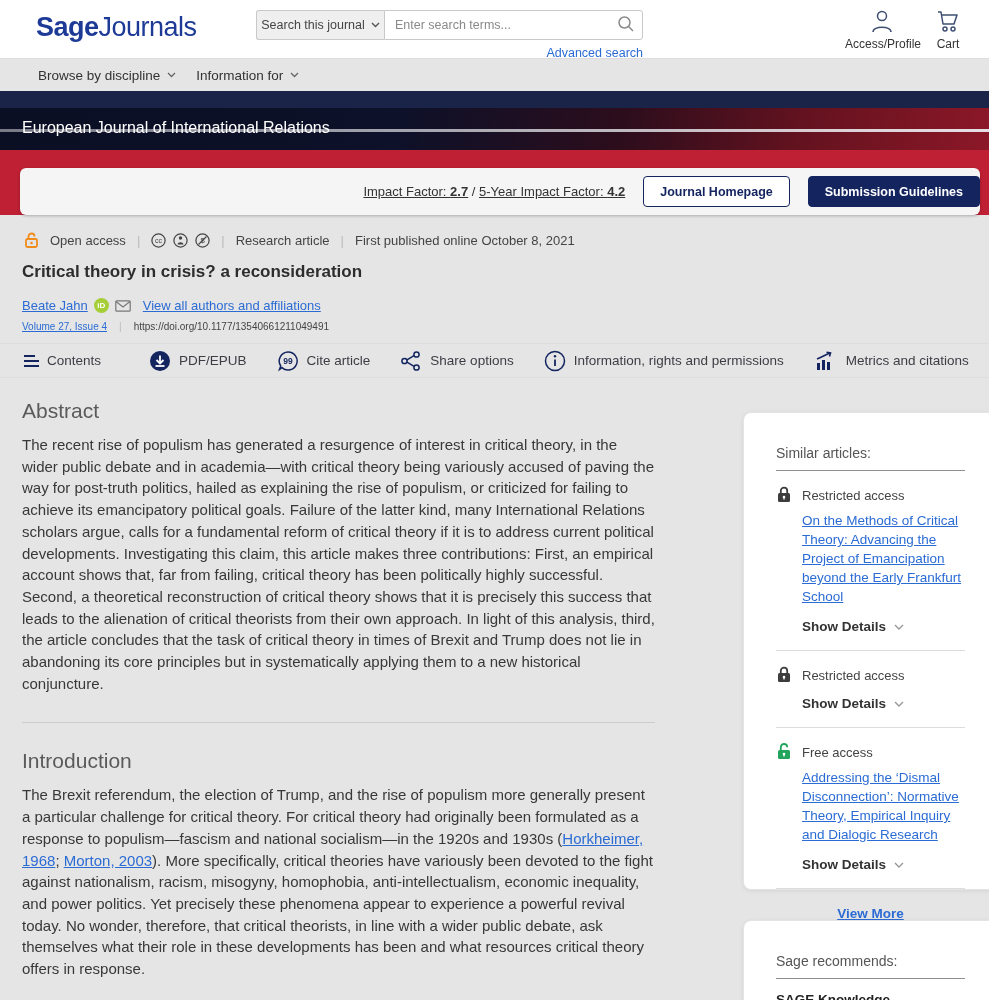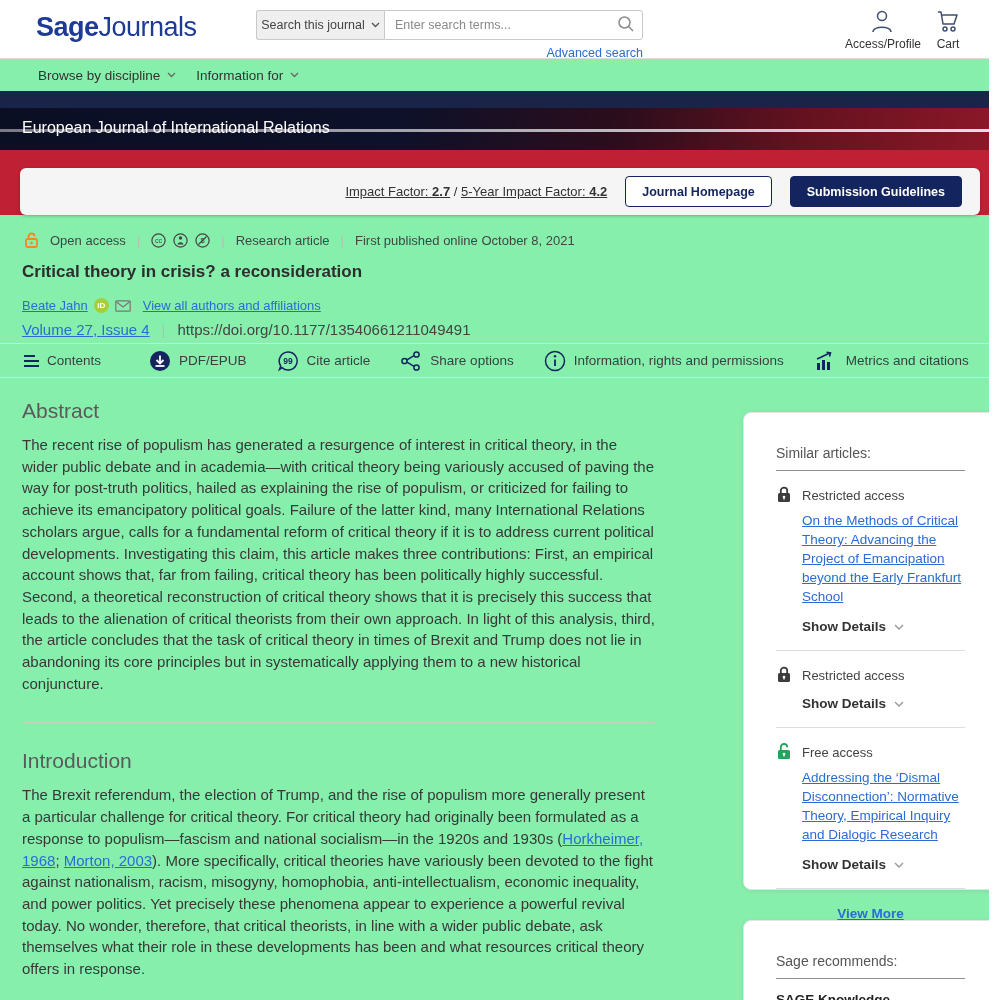--- a/index.html
+++ b/index.html
@@ -1,18 +1,18 @@
 <!DOCTYPE html>
 <html><head>
 <meta charset="utf-8">
 <style>
   * { margin:0; padding:0; box-sizing:border-box; }
   html,body { width:1000px; height:1000px; overflow:hidden; background:#fff;
     font-family:"Liberation Sans", sans-serif; color:#3a3a3a; }
-  .page { position:relative; width:989px; height:1000px; overflow:hidden; background:#86efac; }
+  .page { position:relative; width:989px; height:1000px; overflow:hidden; background:#e5e5e5; }
 
   
   .topbar { position:absolute; top:0; left:0; width:1000px; height:59px; background:#fff; }
   .logo { position:absolute; left:36px; top:12px; font-size:27px; color:#1d3a96; letter-spacing:-0.5px; }
   .logo .b { font-weight:700; }
   .logo .r { font-weight:400; }
   .search-wrap { position:absolute; left:256px; top:10px; width:387px; height:30px; display:flex; }
   .search-scope { width:128px; height:30px; background:#efefef; border:1px solid #c9c9c9; border-right:none;
     border-radius:3px 0 0 3px; display:flex; align-items:center; justify-content:center; gap:6px;
     font-size:12.5px; color:#444; cursor:pointer; }
@@ -36,41 +36,41 @@
   .banner { position:absolute; top:91px; left:0; width:1000px; height:124px; }
   .banner-strip { height:17px; background:#1a2348; }
   .banner-band { position:relative; height:42px;
     background:linear-gradient(100deg,#0a0f24 0%,#0d1129 40%,#2c0d1c 62%,#64121f 80%,#8e1828 100%); }
   .banner-band::after { content:""; position:absolute; left:0; top:21px; height:3px; width:100%;
     background:linear-gradient(90deg, rgba(210,210,215,.55), rgba(235,235,240,.95)); }
   .banner-title { position:absolute; left:22px; top:11px; z-index:2; color:#fff; font-size:16px; font-weight:400; }
   .banner-red { height:65px; background:#bf2033; }
   .impact-card { position:absolute; top:168px; left:20px; width:960px; height:47px; background:#f5f5f5;
     border-radius:6px; box-shadow:0 1px 3px rgba(0,0,0,.25); display:flex; align-items:center;
-    justify-content:flex-end; gap:18px; padding-right:18px; }
+    justify-content:flex-end; gap:18px; }
   .impact-text { font-size:13px; color:#333; }
   .impact-text a { color:#333; text-decoration:underline; cursor:pointer; }
   .impact-text b { font-weight:700; }
   .btn { height:31px; border-radius:4px; font-size:12.5px; font-weight:700; padding:0 16px; cursor:pointer;
     font-family:"Liberation Sans", sans-serif; }
   .btn-outline { background:#fff; border:1px solid #13245f; color:#13245f; }
   .btn-solid { background:#13245f; border:1px solid #13245f; color:#fff; }
 
   
   .article-head { position:absolute; top:215px; left:0; width:1000px; background:#fff; }
   .meta-row { position:absolute; top:17px; left:24px; display:flex; align-items:center; gap:11px;
     font-size:13px; color:#444; }
   .meta-sep { color:#bbb; }
   .cc-icons { display:flex; gap:7px; align-items:center; }
   .article-title { position:absolute; top:47px; left:22px; font-size:17px; font-weight:700; color:#2d2d2d; }
   .author-row { position:absolute; top:83px; left:22px; display:flex; align-items:center; gap:6px; font-size:13px; }
   .author-row a { color:#2b6cd4; text-decoration:underline; cursor:pointer; }
   .orcid { width:15px; height:15px; border-radius:50%; background:#a6ce39; color:#fff; font-size:8px;
     font-weight:700; display:inline-flex; align-items:center; justify-content:center; }
-  .vol-row { position:absolute; top:106px; left:22px; display:flex; align-items:center; gap:12px; font-size:15px; color:#444; }
+  .vol-row { position:absolute; top:106px; left:22px; display:flex; align-items:center; gap:12px; font-size:10px; color:#444; }
   .vol-row a { color:#2b6cd4; text-decoration:underline; cursor:pointer; }
 
   
   .toolbar { position:absolute; top:343px; left:0; width:1000px; height:35px; border-top:1px solid #ddd;
     border-bottom:1px solid #ddd; display:flex; align-items:center; padding-left:24px; }
   .tool { display:flex; align-items:center; gap:8px; font-size:13.5px; color:#3d3d44; cursor:pointer; white-space:nowrap; }
   .tool-sep { width:1px; height:20px; background:#ccc; margin:0 24px; }
   .tool + .tool { margin-left:30px; }
   .tool.disabled { color:#b3b3b3; cursor:default; }
   .list-icon { display:inline-block; }

